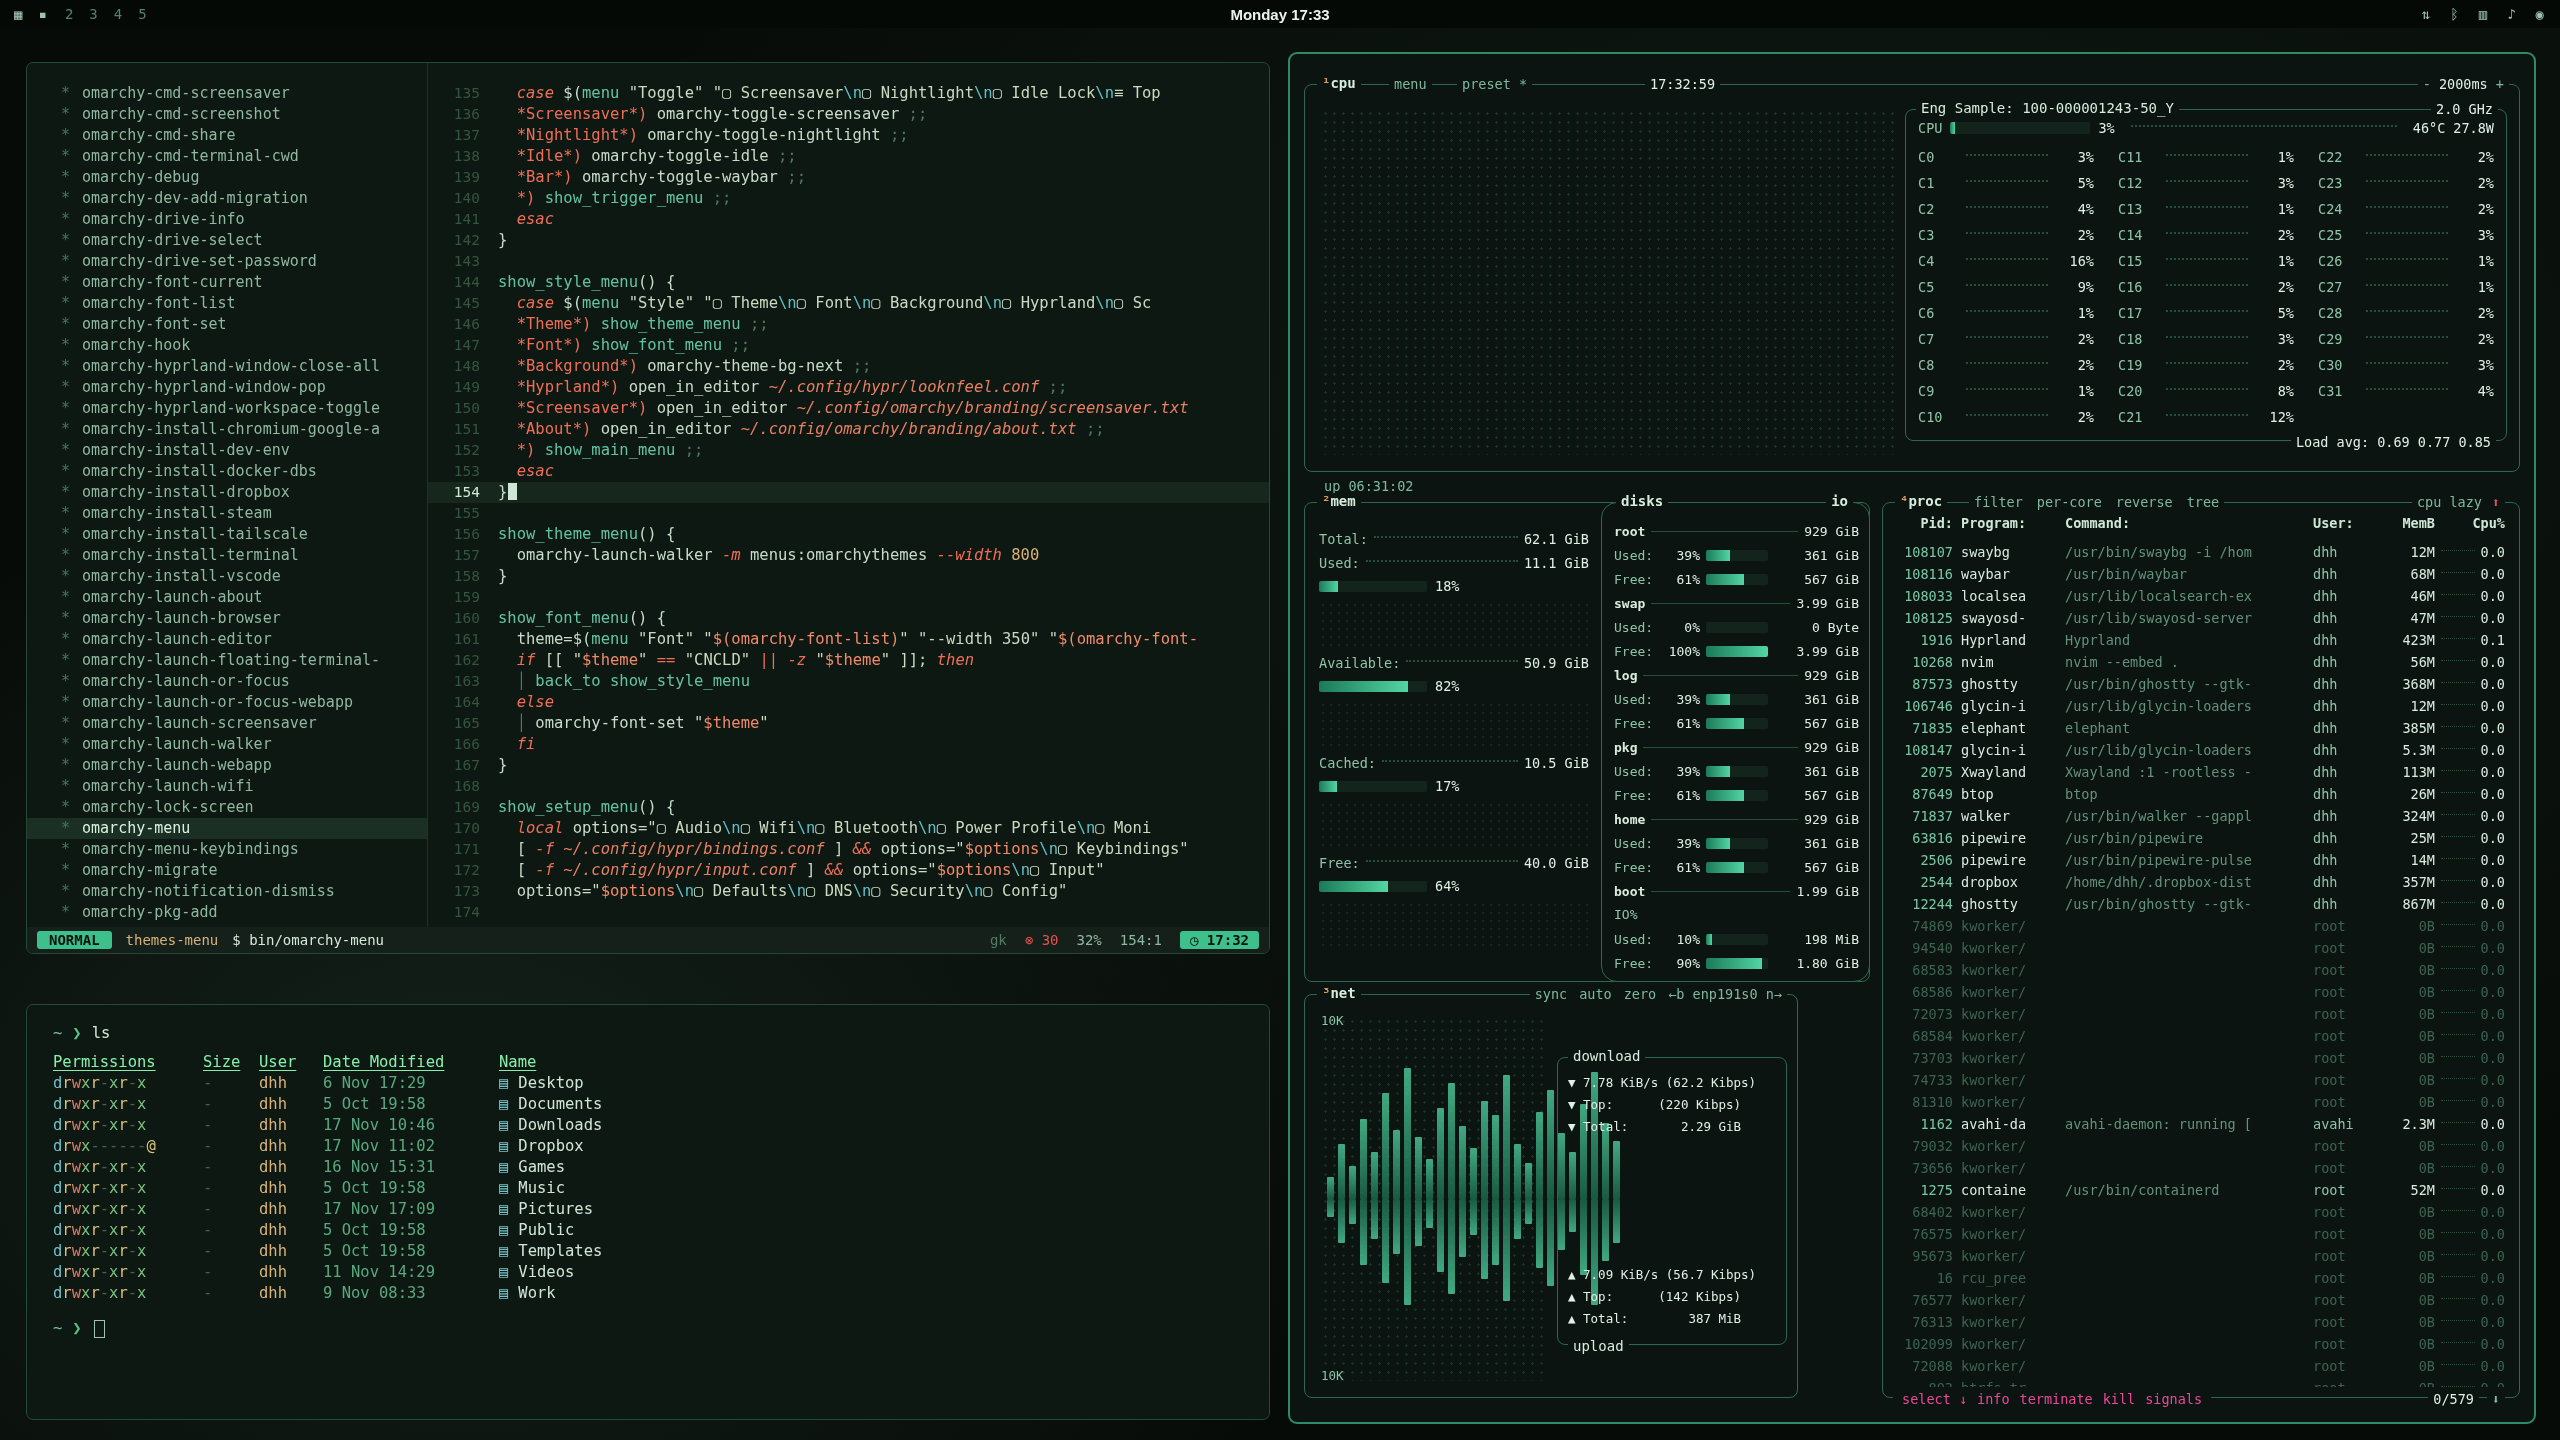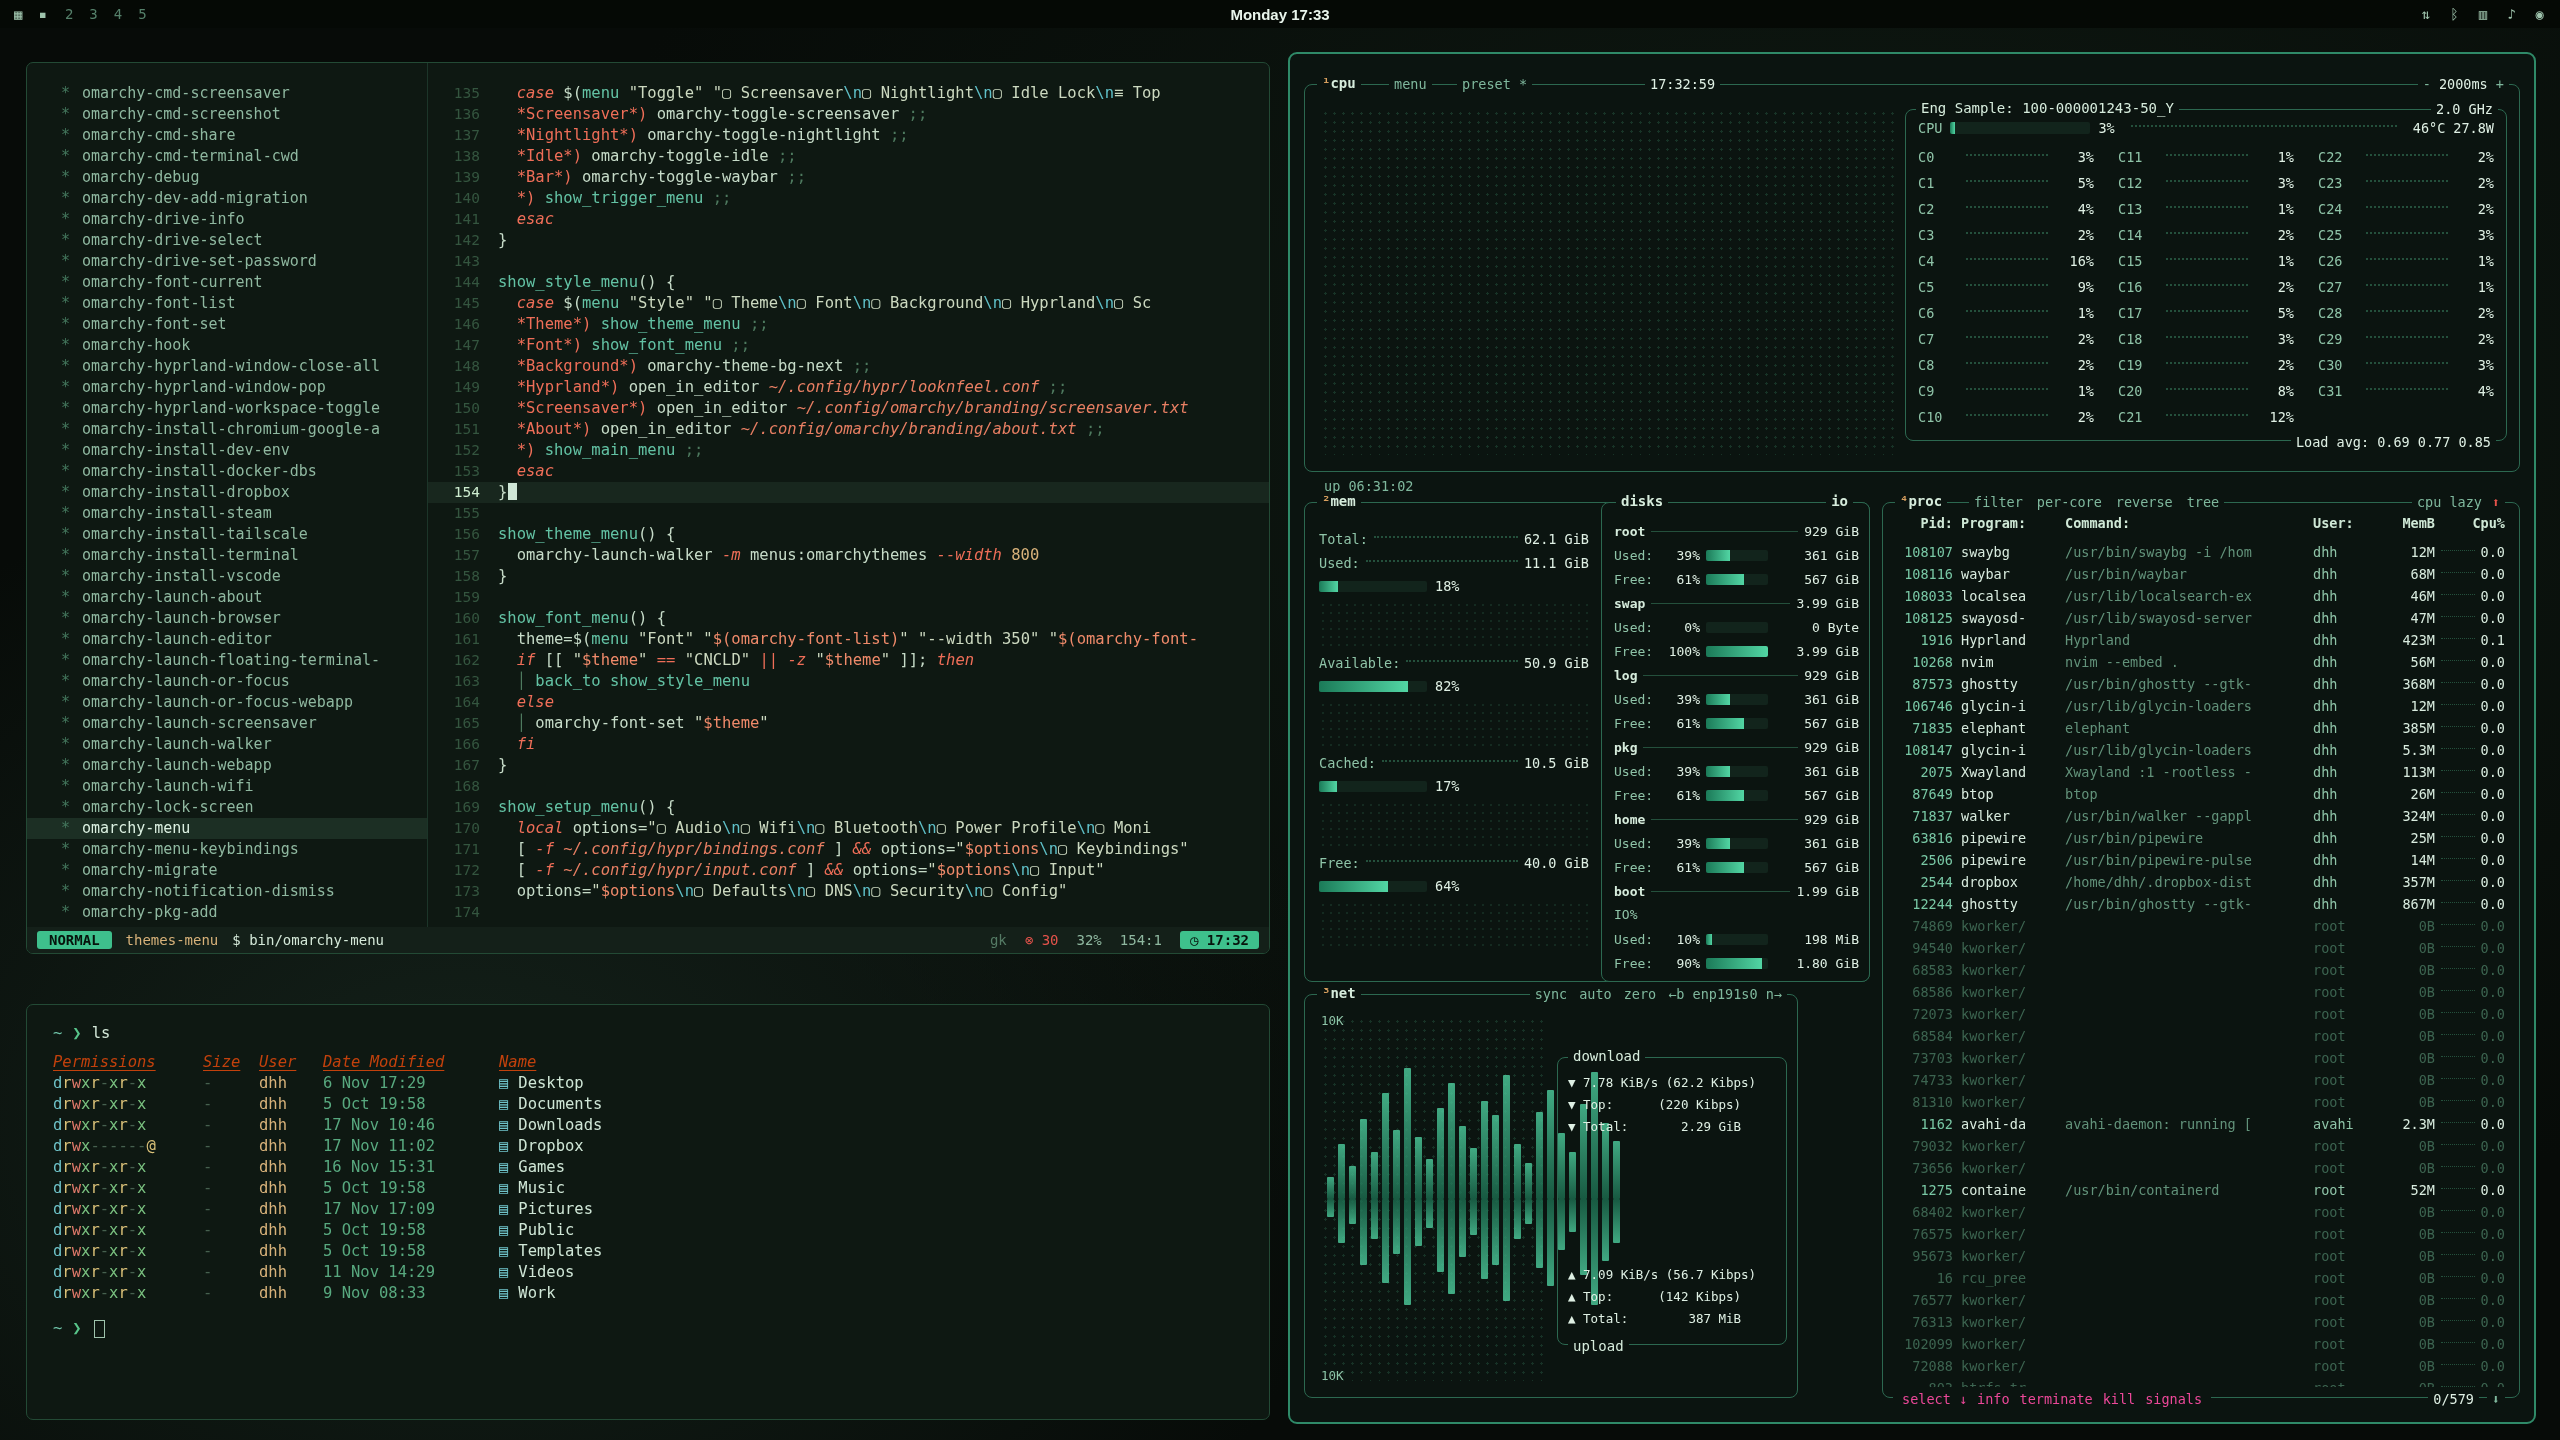--- a/index.html
+++ b/index.html
@@ -52,21 +52,21 @@
   .sl-time{background:#3ec08c;color:#07130c;font-weight:bold;padding:1px 10px;border-radius:3px;}
   
   .term-body{padding:18px 26px;font-size:15.5px;line-height:21px;}
   .prompt{display:flex;gap:10px;height:21px;align-items:center;}
   .pr-path{color:#6fc3a8;}
   .pr-sym{color:#58c58a;}
   .pr-cmd{color:#d4e8d8;}
   .hollowcur{display:inline-block;width:9px;height:16px;border:1px solid #9fc4ad;margin-left:2px;}
   .ls-head,.ls-row{display:grid;grid-template-columns:150px 56px 64px 176px 1fr;height:21px;line-height:21px;}
   .ls-head{margin-top:8px;}
-  .ls-h{color:#c2410c;text-decoration:underline;text-underline-offset:3px;font-style:italic;}
+  .ls-h{color:#86efac;text-decoration:underline;text-underline-offset:3px;}
   .size{color:#46604f;}
   .user{color:#d8b27a;}
   .date{color:#58a97f;}
   .fname{color:#cfe6d6;}
   .ficon{color:#6fc3c9;font-style:normal;margin-right:10px;}
   .pc-d{color:#6fc3c9;}.pc-r{color:#d9c078;}.pc-w{color:#e0796a;}.pc-x{color:#79c07f;}.pc-n{color:#46604f;}.pc-a{color:#d9c078;}
   
   .pnl{position:absolute;border:1px solid #2c6850;border-radius:8px;box-sizing:border-box;}
   .onb{position:absolute;background:#0b1410;padding:0 5px;font-size:13.5px;white-space:nowrap;}
   .ptitle{color:#d6ecdc;font-weight:bold;font-size:14px;}
@@ -89,21 +89,21 @@
   
   .mem-stats{position:absolute;left:14px;top:24px;width:270px;bottom:10px;font-size:13.5px;overflow:hidden;}
   .m-line{display:flex;align-items:center;height:24px;}
   .m-label{color:#8fc4a8;}
   .m-dots{flex:1;border-bottom:2px dotted #24503c;margin:0 6px 5px;}
   .m-val{color:#dff0e4;}
   .m-meter{display:flex;align-items:center;gap:8px;height:22px;}
   .m-meter .track{width:108px;height:11px;}
   .m-pct{color:#dff0e4;}
   .m-strip{height:46px;background-image:radial-gradient(rgba(70,170,125,.3) 1px, rgba(0,0,0,0) 1.4px);background-size:8px 8px;opacity:.5;margin:4px 0;}
-  .disksbox{position:absolute;left:296px;top:-1px;bottom:-1px;right:-1px;border:1px solid #2c6850;border-radius:8px;background:#0b1410;}
+  .disksbox{position:absolute;left:296px;top:-1px;bottom:-1px;right:-1px;border:1px solid #2c6850;border-radius:16px;background:#0b1410;}
   .d-list{position:absolute;inset:16px 10px 8px 12px;overflow:hidden;font-size:13px;}
   .d-name{display:flex;align-items:center;height:24px;color:#d6ecdc;font-weight:bold;}
   .d-dash{flex:1;border-bottom:1px solid #24503c;margin:0 6px;}
   .d-size{color:#dff0e4;font-weight:normal;}
   .d-io{height:24px;line-height:24px;color:#8fc4a8;}
   .d-line{display:flex;align-items:center;height:24px;gap:6px;}
   .d-l{color:#8fc4a8;width:44px;}
   .d-pct{color:#dff0e4;width:36px;text-align:right;}
   .d-track{width:62px;height:11px;flex:none;}
   .d-val{color:#dff0e4;flex:1;text-align:right;}

